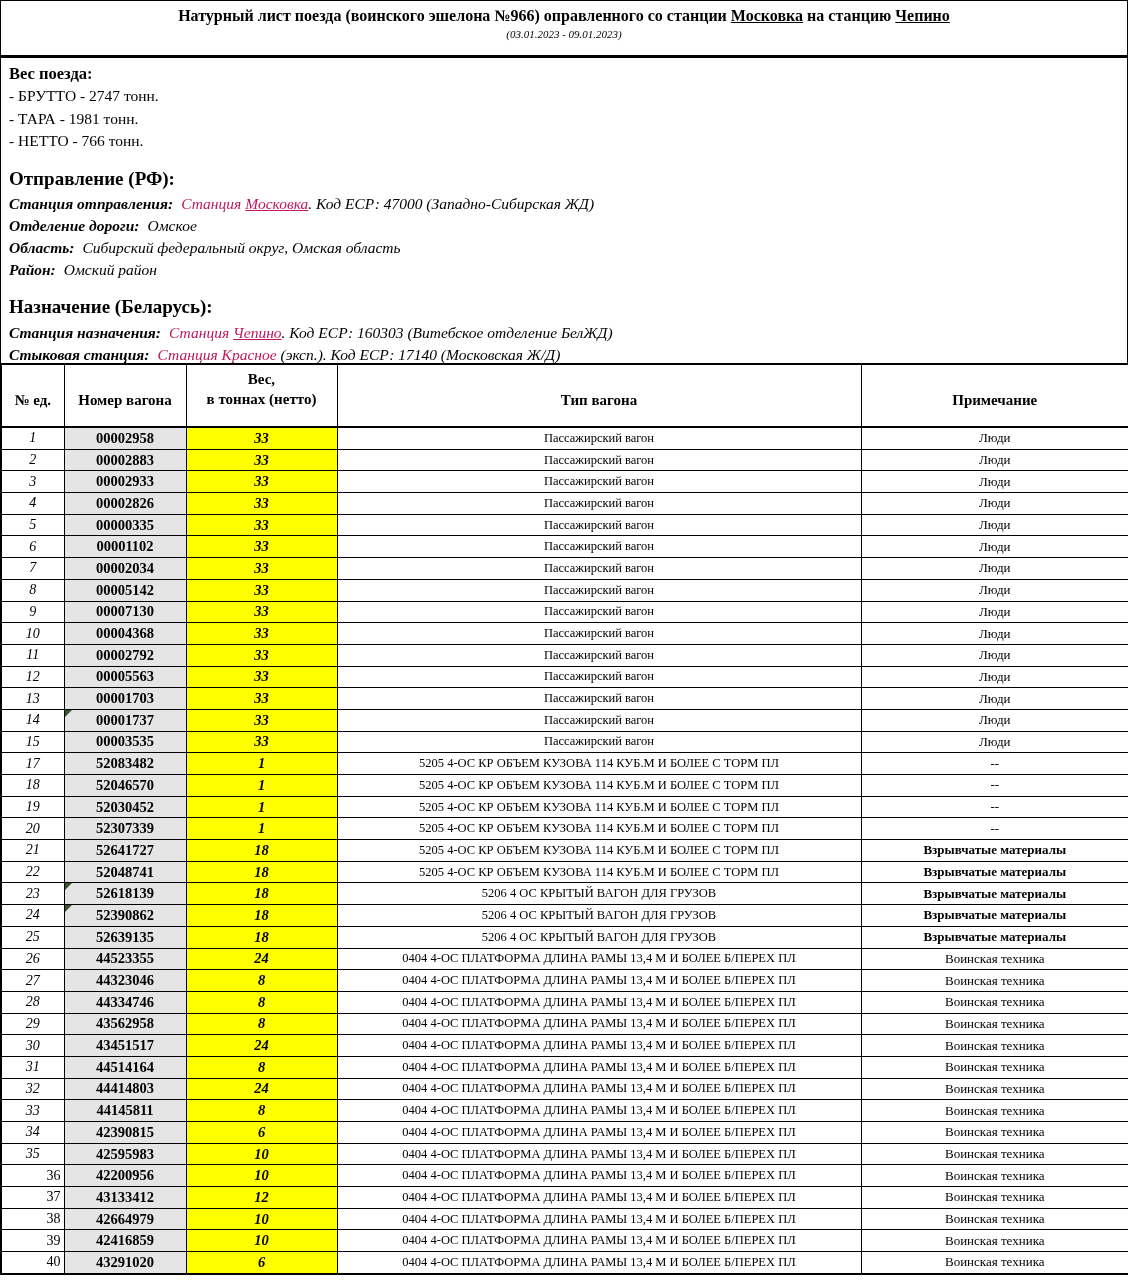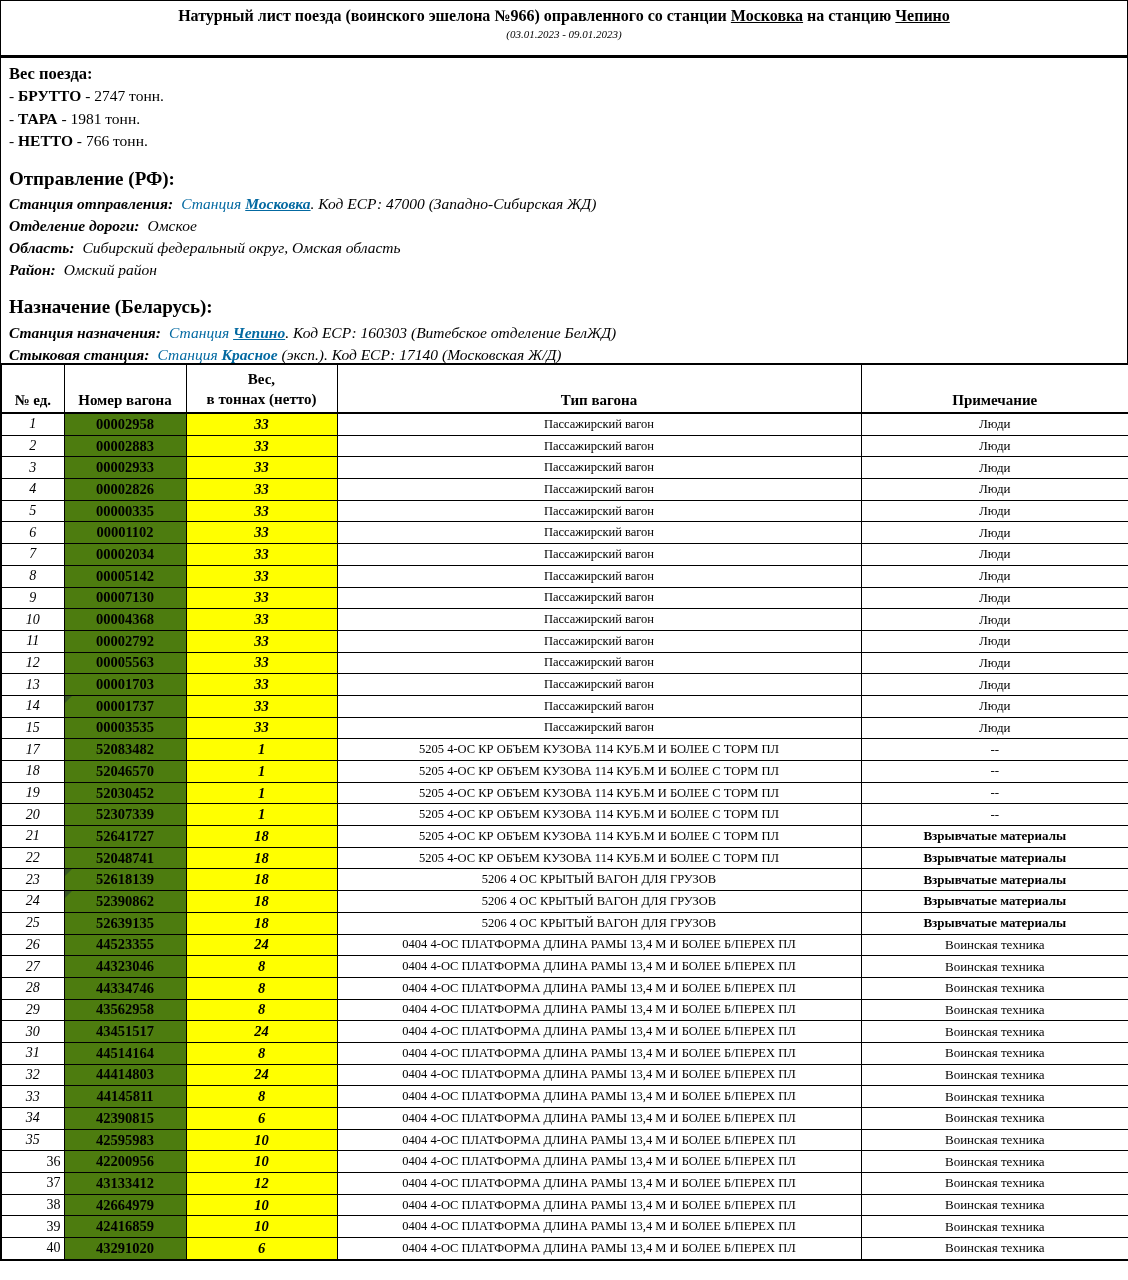--- a/index.html
+++ b/index.html
@@ -21,47 +21,47 @@
   .title-line2 { font-size: 11px; font-weight: normal; font-style: italic; line-height: 1.4; }
 
   
   .info-block {
     box-sizing: border-box; height: 305px;
     border-left: 1px solid #000; border-right: 1px solid #000;
     padding: 5px 24px 0 8px;
   }
   .w-heading { font-size: 16.5px; font-weight: bold; line-height: 1.35; }
   .w-line { margin: 0; font-size: 15.5px; line-height: 1.45; }
-  .bold { font-weight: bold; text-align: center; }
+  .bold { font-weight: normal; text-align: center; }
   .it { font-style: italic; }
-  .red { color: #0369a1; }
+  .red { color: #be185d; }
   .u { text-decoration: underline; }
   .sec-heading { font-size: 19px; font-weight: bold; margin: 14px 0 2px 0; line-height: 1.3; }
   .line { margin: 0; font-size: 15.5px; line-height: 1.42; }
   .lbl { font-weight: bold; font-style: italic; margin-right: 8px; }
   .pref { margin-right: 4px; }
 
   
   table.wagons {
     width: 1128px; border-collapse: collapse; table-layout: fixed;
     border: 2px solid #000;
   }
   table.wagons th, table.wagons td { border: 1px solid #000; overflow: hidden; white-space: nowrap; }
   table.wagons thead th {
     height: 44px; vertical-align: bottom; text-align: center;
-    font-size: 15px; font-weight: bold; padding: 0 2px 3px 2px;
+    font-size: 15px; font-weight: bold; padding: 0 2px 17px 2px;
     border-bottom: 2px solid #000;
   }
   table.wagons thead th .two-line { line-height: 1.35; }
   table.wagons tbody td {
     height: 20.7px; padding: 0 3px; text-align: center; vertical-align: middle;
   }
   td.num { font-size: 14px; font-style: italic; }
   td.num.upright { font-style: normal; text-align: right; }
-  td.wagon { background: #4d7c0f; font-weight: bold; font-size: 14.5px; position: relative; }
+  td.wagon { background: #e5e5e5; font-weight: bold; font-size: 14.5px; position: relative; }
   td.wagon.marker::before {
     content: ""; position: absolute; top: 0; left: 0;
     border-top: 7px solid #375623; border-right: 7px solid transparent;
   }
   td.weight { background: #FFFF00; font-weight: bold; font-style: italic; font-size: 14.5px; }
   td.type { font-size: 12.5px; }
   td.note { font-size: 13px; }
   td.note.bold { font-weight: bold; }
 </style>
 </head>

